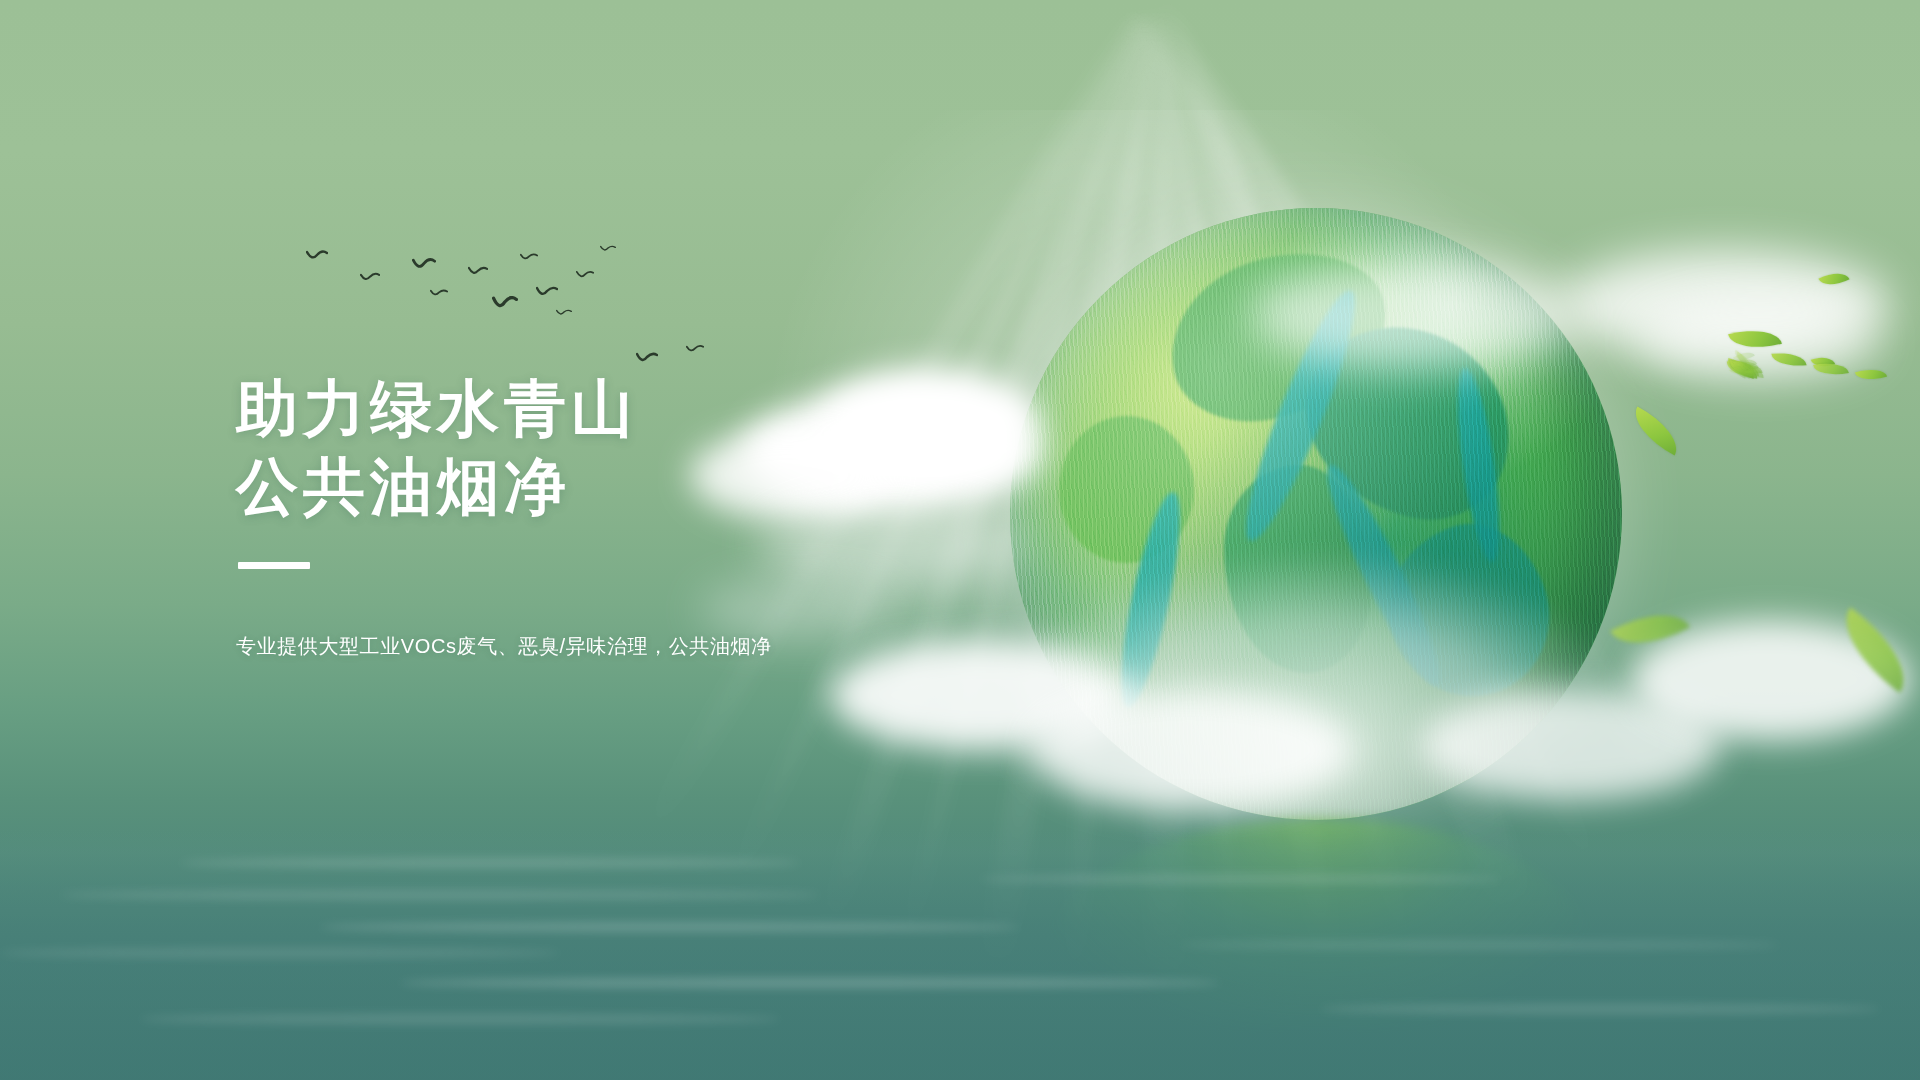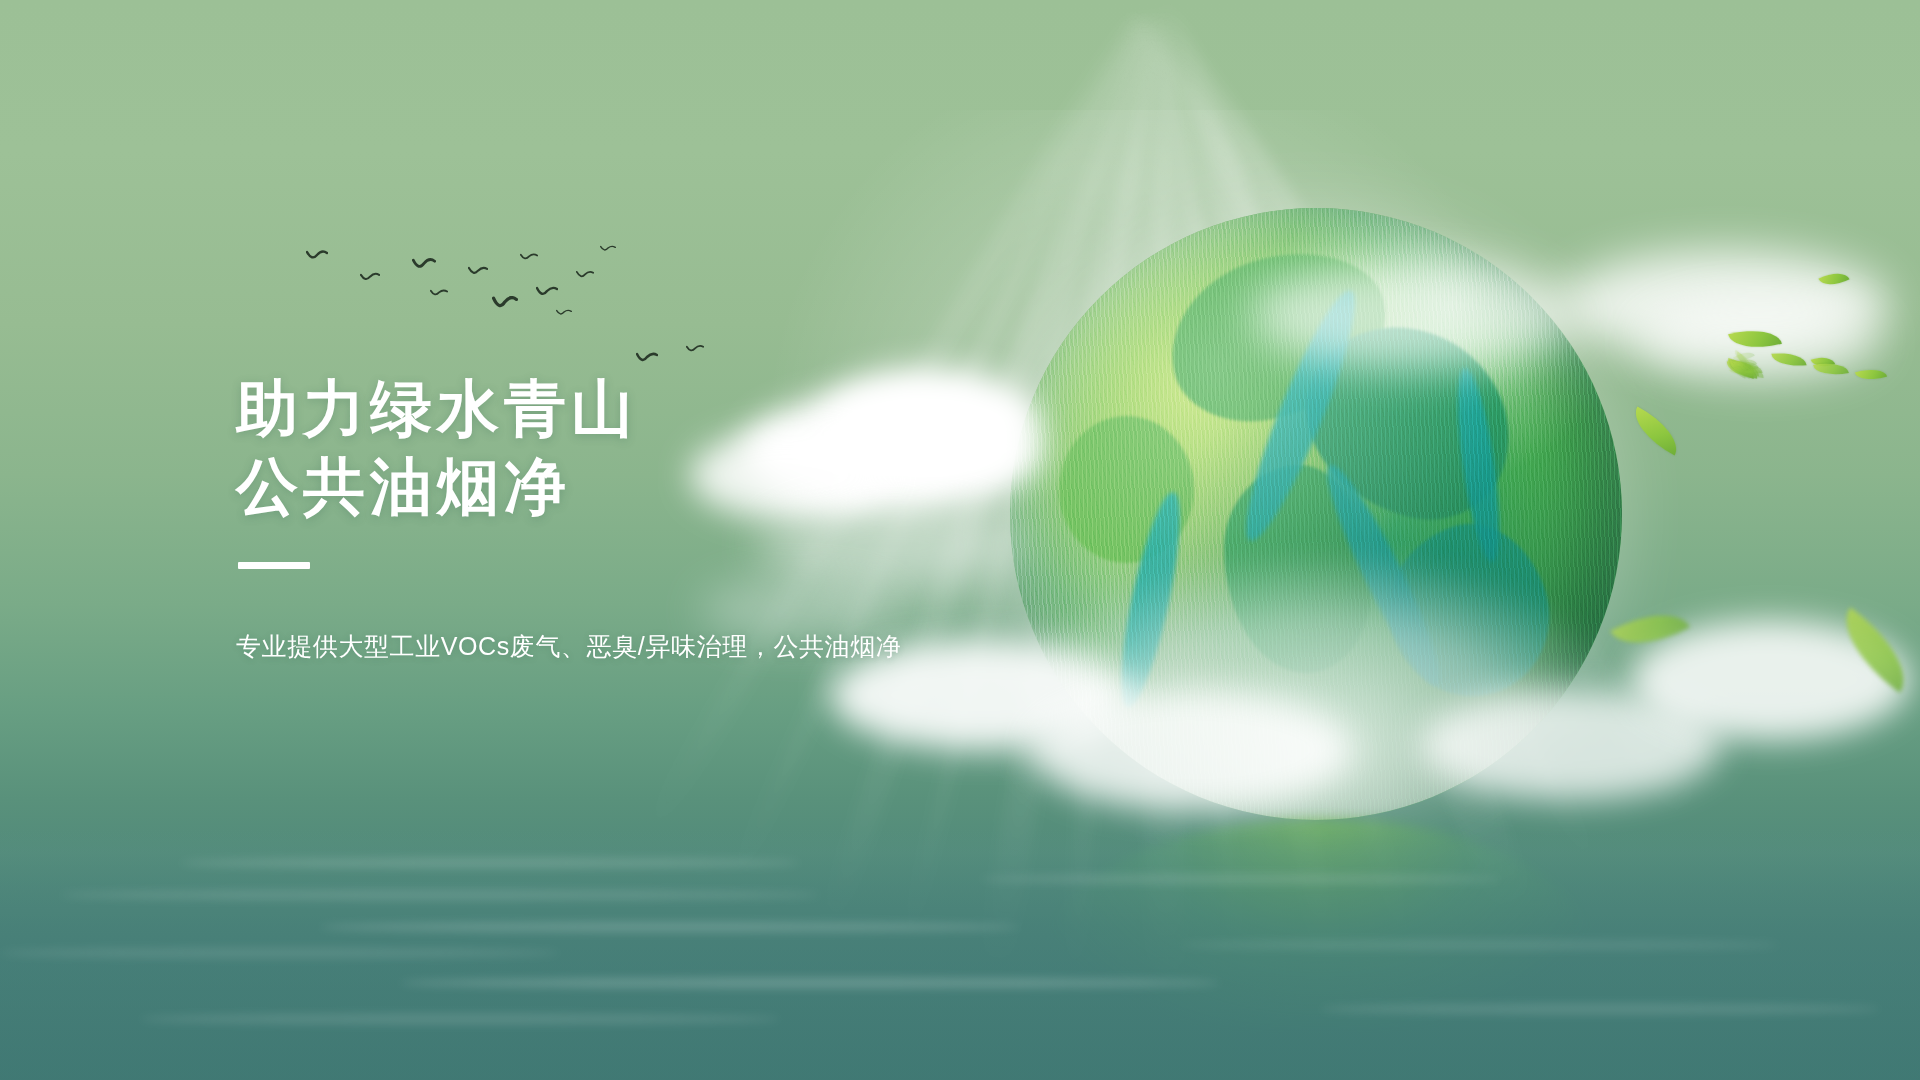--- a/index.html
+++ b/index.html
@@ -105,21 +105,21 @@
 
   
   .text-block{position:absolute;left:236px;top:370px;width:760px;}
   .headline{
     color:#ffffff;font-weight:700;font-size:62px;line-height:78px;
     letter-spacing:5px;text-shadow:0 2px 10px rgba(40,90,70,.25);
     white-space:nowrap;
   }
   .rule{width:72px;height:7px;background:#ffffff;margin:36px 0 0 2px;border-radius:1px;}
   .desc{
-    margin-top:52px;color:#ffffff;font-size:25px;line-height:50px;
+    margin-top:52px;color:#ffffff;font-size:20px;line-height:50px;
     letter-spacing:.6px;max-width:680px;text-shadow:0 1px 6px rgba(40,90,70,.25);
   }
   .desc div{white-space:nowrap;}
 </style>
 </head>
 <body>
 
 <div id="banner">
 
   <div class="rays">

